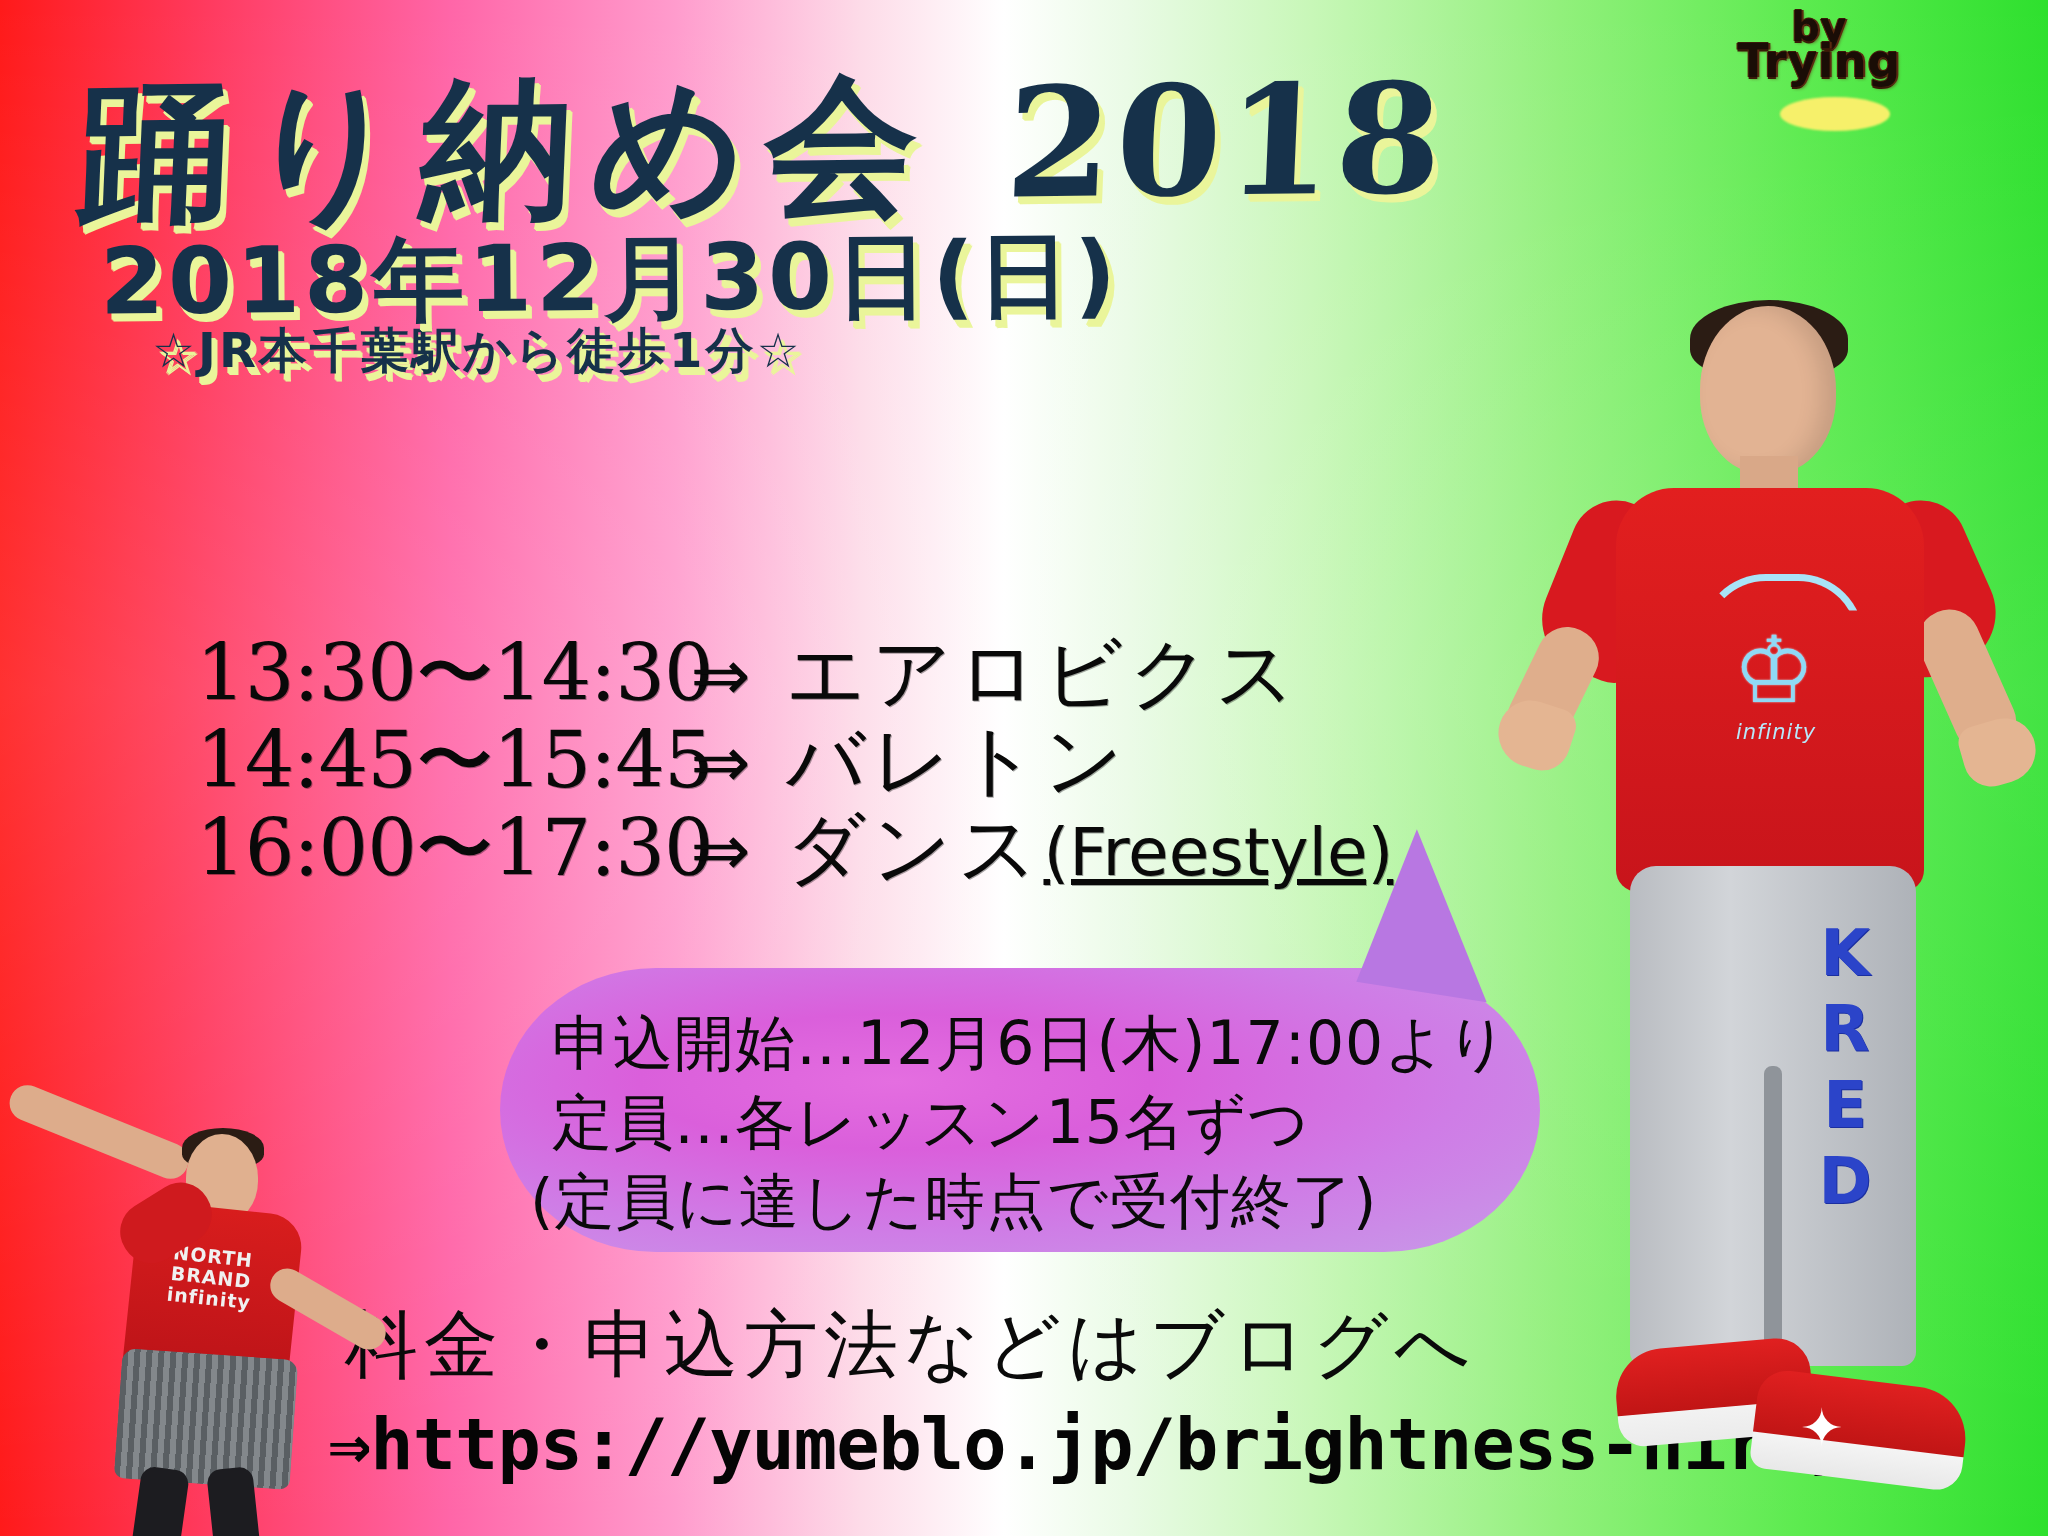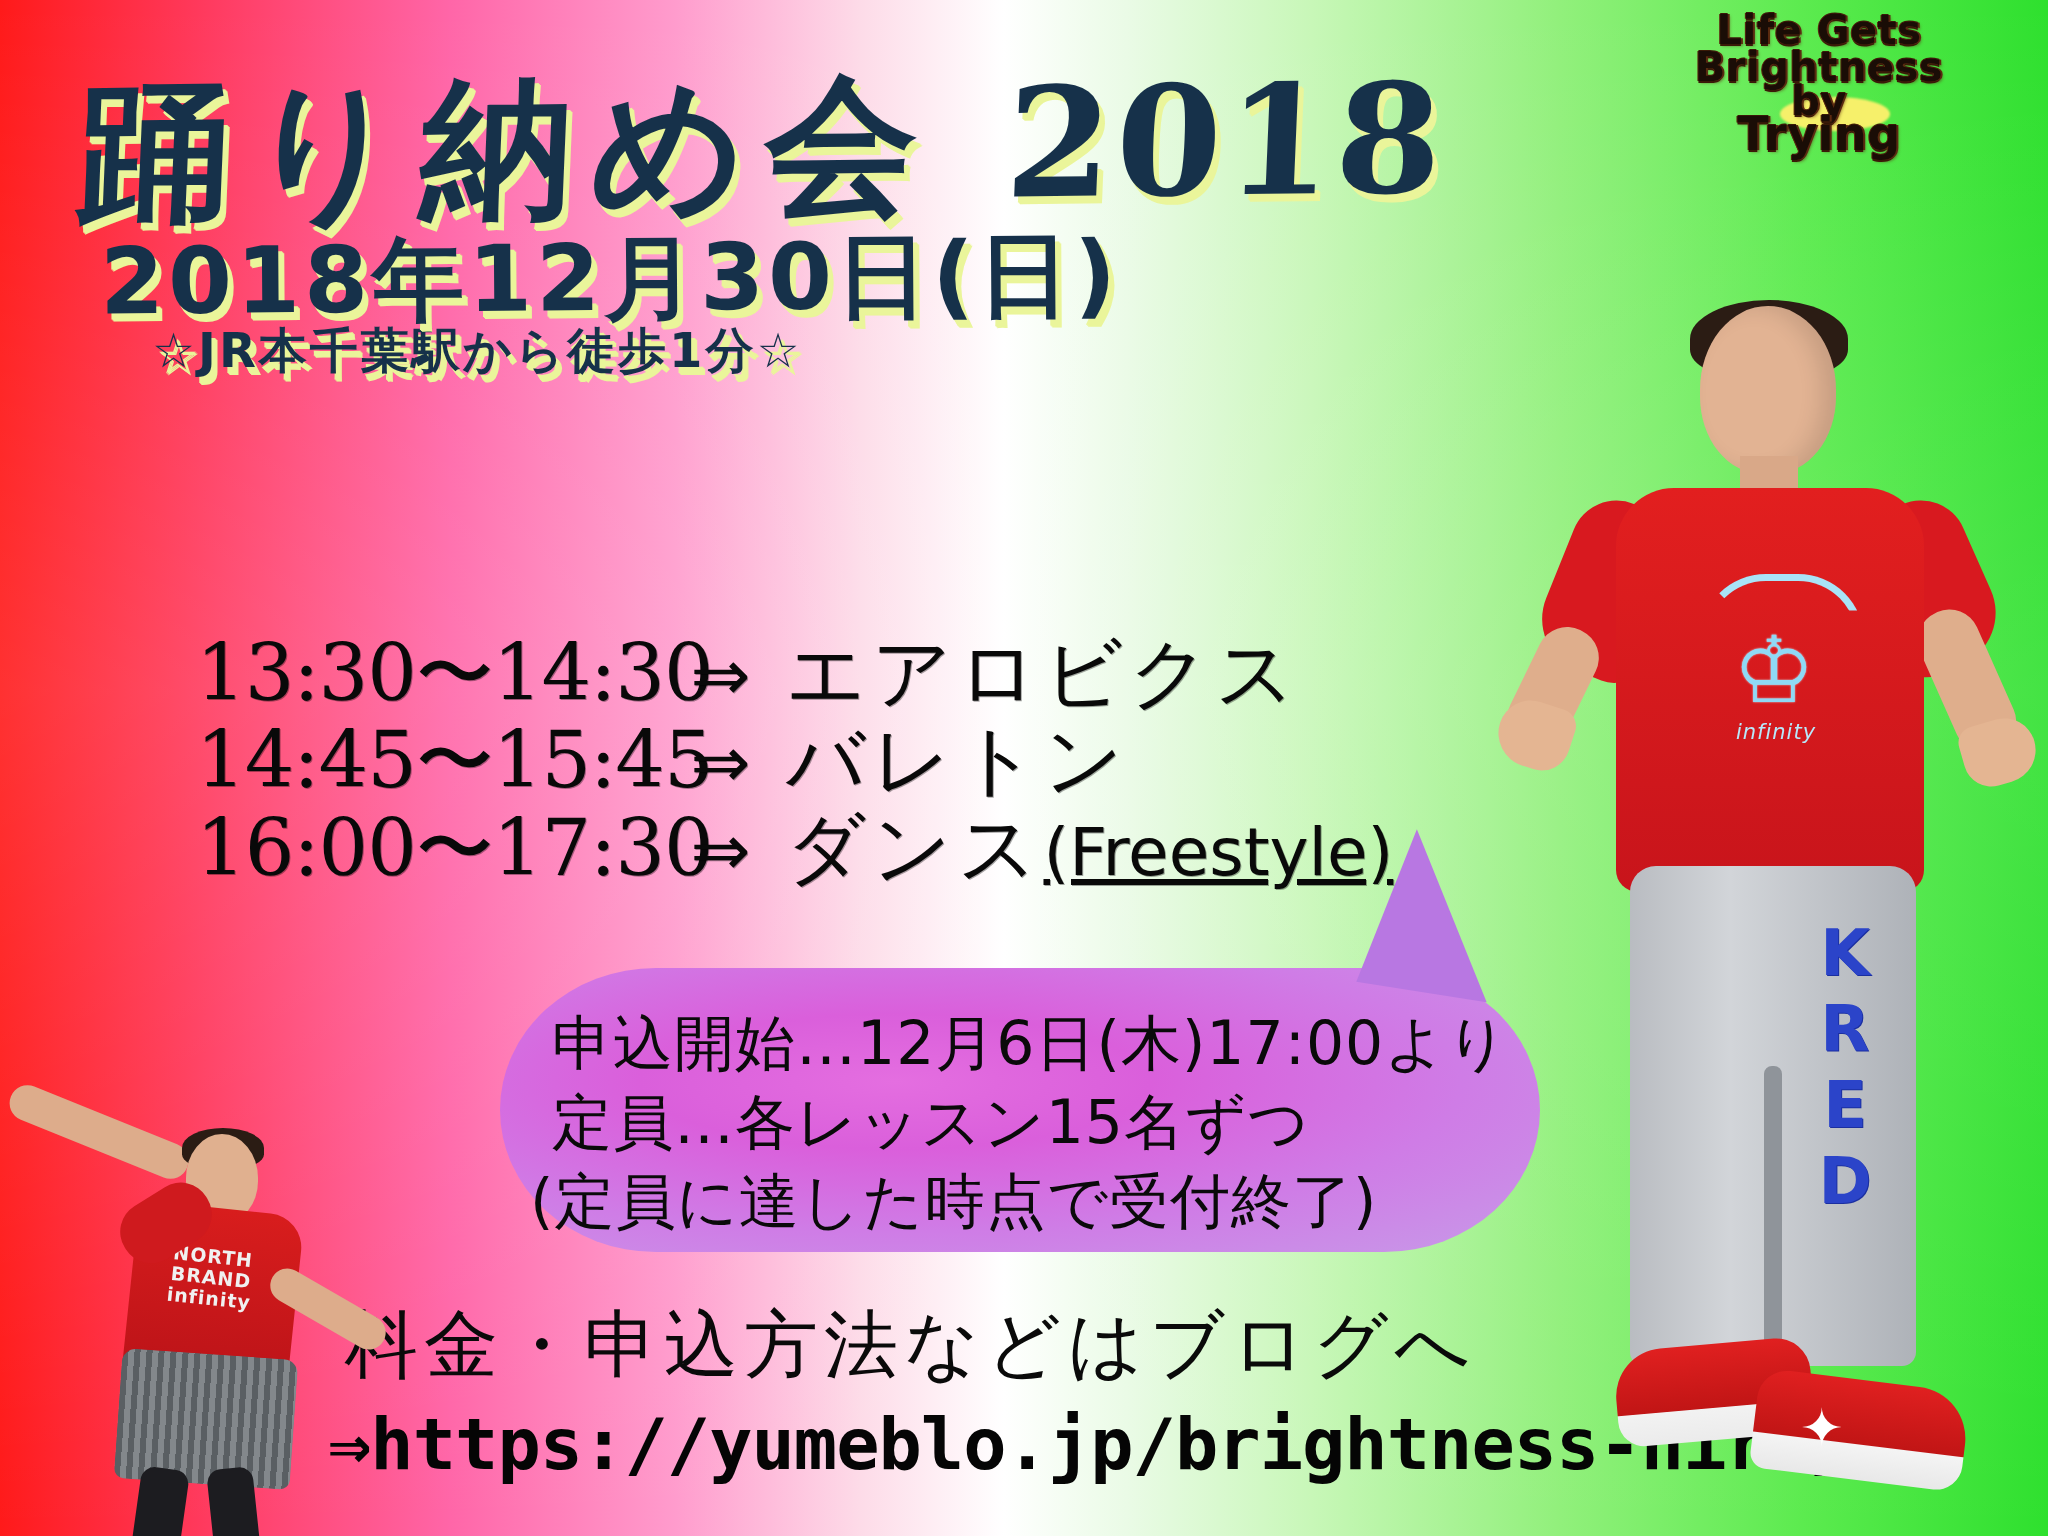--- a/index.html
+++ b/index.html
@@ -376,21 +376,20 @@
     line-height: 1.1; letter-spacing: 1px; transform: rotate(6deg);
   }
 </style>
 </head>
 <body>
 
 <div id="poster">
 
   <div id="brand">
     <span class="ellipse"></span>
-    <span class="bl l1">Life Gets Brightness</span>
     <span class="bl l2">by</span>
     <span class="bl l3">Trying</span>
   </div>
 
   <div id="title" class="hand-outline">
     <span>踊り納め会</span>
     <span class="year">2018</span>
   </div>
 
   <div id="venue-block">

